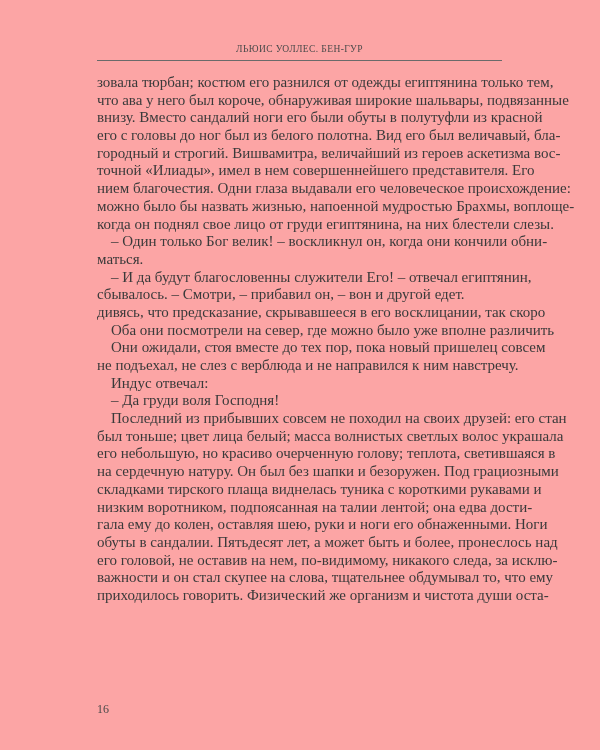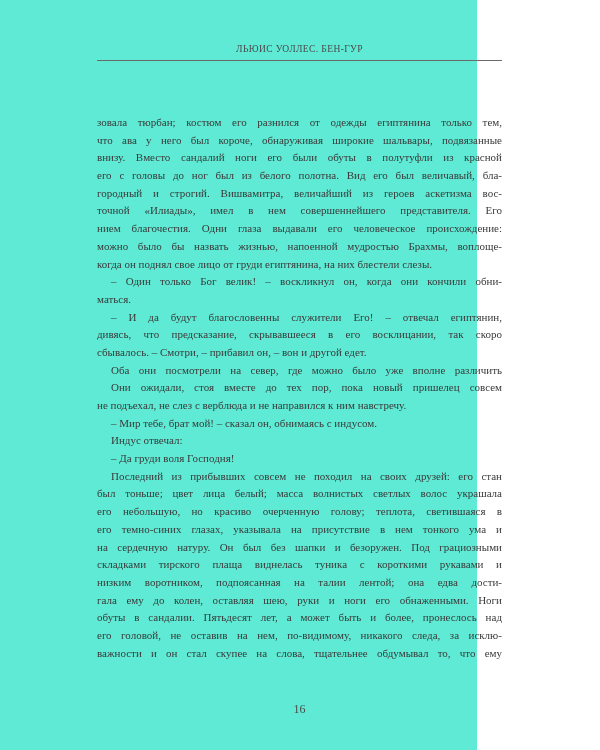--- a/index.html
+++ b/index.html
@@ -1,34 +1,33 @@
 <!DOCTYPE html>
 <html><head>
 <meta charset="utf-8">
 <style>
   html, body { margin:0; padding:0; background:#ffffff; }
   body { width:600px; height:750px; position:relative; overflow:hidden; }
-  .page { position:absolute; left:0; top:0; width:477px; height:750px; background:#5eead4; }
+  .page { position:absolute; left:0; top:0; width:600px; height:750px; background:#fca5a5; }
   .running-head {
     position:absolute; left:97px; top:44px; width:405px; text-align:center;
     font-family:"Liberation Serif", serif; font-size:9.5px; letter-spacing:0.4px;
     color:#4a4a4a; text-transform:uppercase;
   }
   .rule { position:absolute; left:97px; top:60px; width:405px; height:1px; background:#6a6a6a; }
   .body-text {
     position:absolute; left:97px; top:74px; width:405px;
-    font-family:"Liberation Serif", serif; font-size:11px; line-height:17.7px;
+    font-family:"Liberation Serif", serif; font-size:15px; line-height:17.7px;
     color:#3a3a3a;
-    margin-top:40px;
   }
   .line { white-space:nowrap; text-align:justify; text-align-last:justify; height:17.7px; overflow:visible; }
   .line.indent { padding-left:14px; }
   .line.last { text-align-last:left; }
   .folio {
-    position:absolute; left:97px; top:702px; width:405px; text-align:center;
+    position:absolute; left:97px; top:702px; width:405px; text-align:left;
     font-family:"Liberation Serif", serif; font-size:12px; color:#4a4a4a;
   }
 </style>
 </head>
 <body>
 
 <div class="page">
   <div class="running-head">Льюис Уоллес. Бен-Гур</div>
   <div class="rule"></div>
 
@@ -38,35 +37,34 @@
       <div class="line">внизу. Вместо сандалий ноги его были обуты в полутуфли из красной</div>
       <div class="line">его с головы до ног был из белого полотна. Вид его был величавый, бла-</div>
       <div class="line">городный и строгий. Вишвамитра, величайший из героев аскетизма вос-</div>
       <div class="line">точной «Илиады», имел в нем совершеннейшего представителя. Его</div>
       <div class="line">нием благочестия. Одни глаза выдавали его человеческое происхождение:</div>
       <div class="line">можно было бы назвать жизнью, напоенной мудростью Брахмы, воплоще-</div>
       <div class="line last">когда он поднял свое лицо от груди египтянина, на них блестели слезы.</div>
       <div class="line indent">– Один только Бог велик! – воскликнул он, когда они кончили обни-</div>
       <div class="line last">маться.</div>
       <div class="line indent">– И да будут благословенны служители Его! – отвечал египтянин,</div>
+      <div class="line last">сбывалось. – Смотри, – прибавил он, – вон и другой едет.</div>
       <div class="line">дивясь, что предсказание, скрывавшееся в его восклицании, так скоро</div>
-      <div class="line last">сбывалось. – Смотри, – прибавил он, – вон и другой едет.</div>
       <div class="line indent">Оба они посмотрели на север, где можно было уже вполне различить</div>
       <div class="line indent">Они ожидали, стоя вместе до тех пор, пока новый пришелец совсем</div>
       <div class="line last">не подъехал, не слез с верблюда и не направился к ним навстречу.</div>
-      <div class="line indent last">– Мир тебе, брат мой! – сказал он, обнимаясь с индусом.</div>
       <div class="line indent last">Индус отвечал:</div>
       <div class="line indent last">– Да груди воля Господня!</div>
       <div class="line indent">Последний из прибывших совсем не походил на своих друзей: его стан</div>
       <div class="line">был тоньше; цвет лица белый; масса волнистых светлых волос украшала</div>
       <div class="line">его небольшую, но красиво очерченную голову; теплота, светившаяся в</div>
-      <div class="line">его темно-синих глазах, указывала на присутствие в нем тонкого ума и</div>
       <div class="line">на сердечную натуру. Он был без шапки и безоружен. Под грациозными</div>
       <div class="line">складками тирского плаща виднелась туника с короткими рукавами и</div>
       <div class="line">низким воротником, подпоясанная на талии лентой; она едва дости-</div>
       <div class="line">гала ему до колен, оставляя шею, руки и ноги его обнаженными. Ноги</div>
       <div class="line">обуты в сандалии. Пятьдесят лет, а может быть и более, пронеслось над</div>
       <div class="line">его головой, не оставив на нем, по-видимому, никакого следа, за исклю-</div>
       <div class="line">важности и он стал скупее на слова, тщательнее обдумывал то, что ему</div>
+      <div class="line">приходилось говорить. Физический же организм и чистота души оста-</div>
     </div>
 
   <div class="folio">16</div>
 </div>
 
 </body></html>

